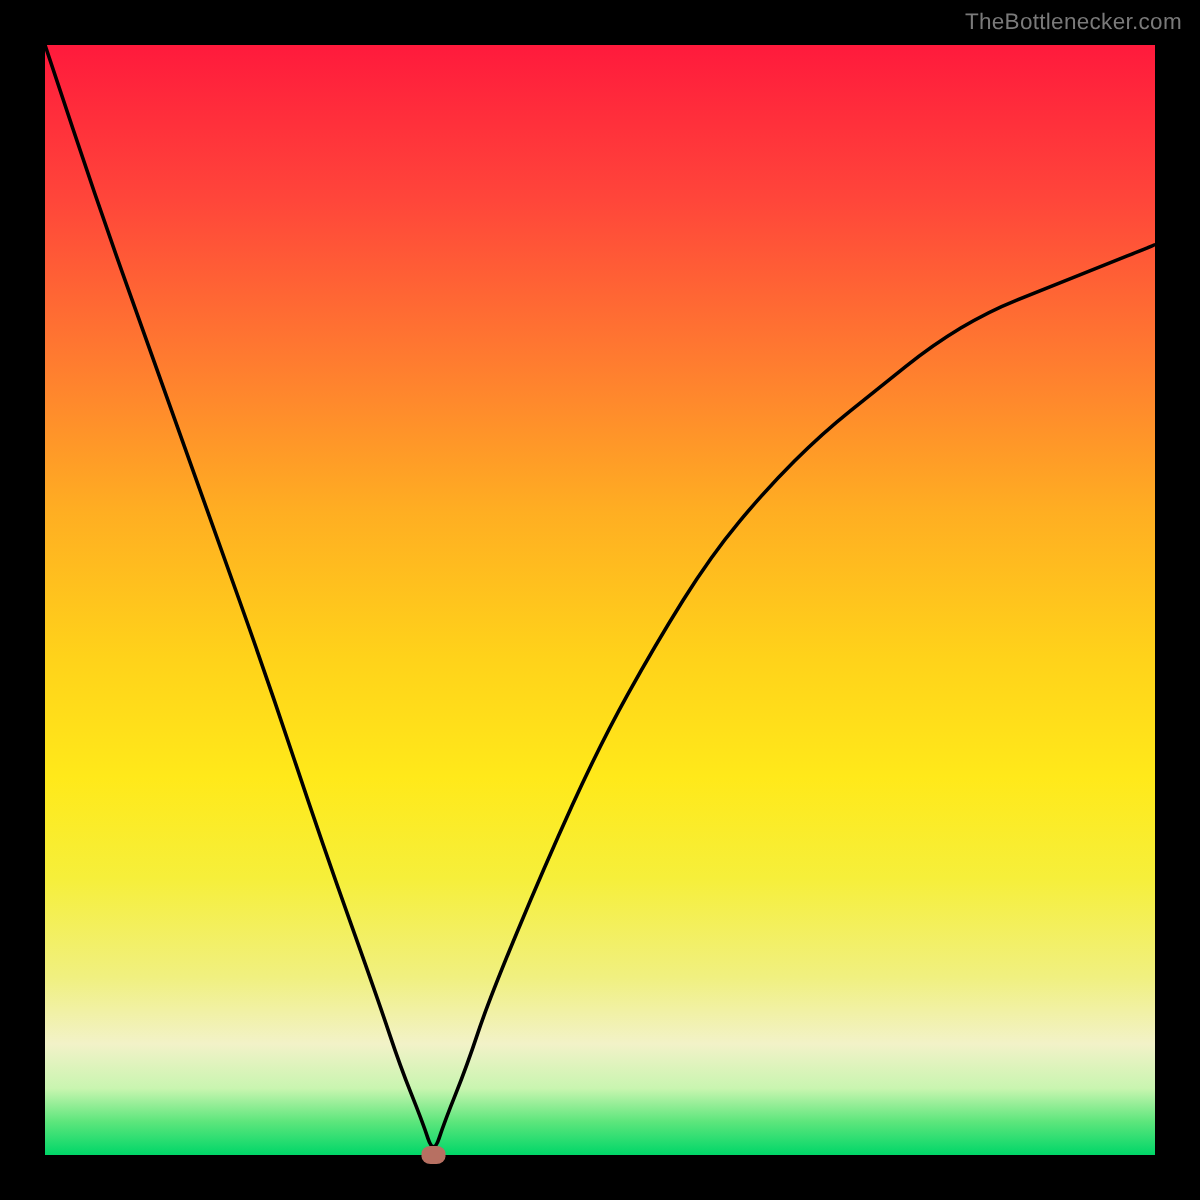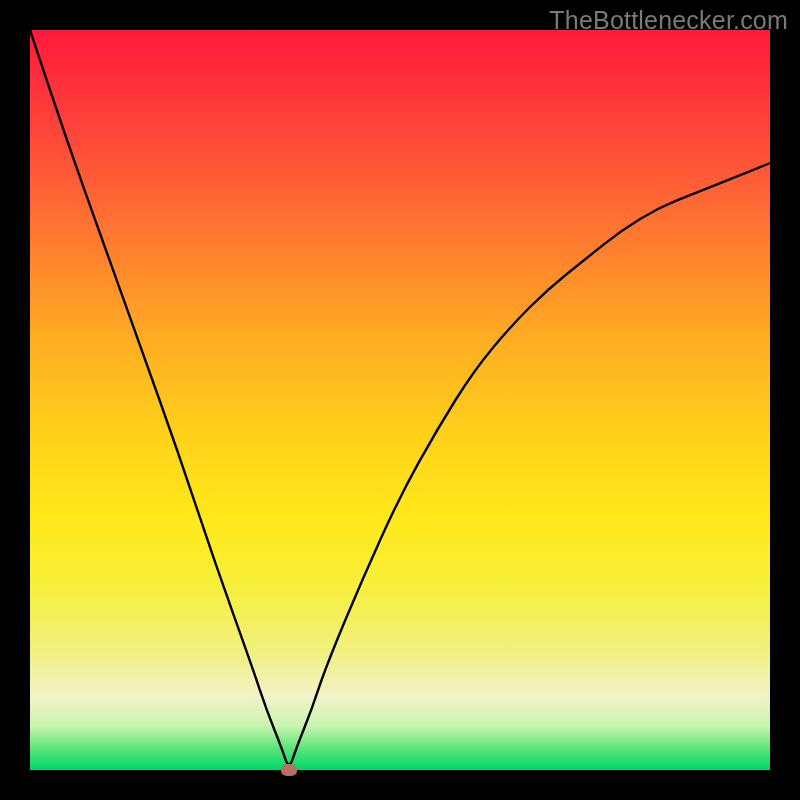--- a/index.html
+++ b/index.html
@@ -37,21 +37,21 @@
       #c9f5b0 94%,
       #5de67c 97%,
       #00d668 100%
     );
   }
   .attribution {
     position: absolute;
     top: 6px;
     right: 12px;
     color: #7a7a7a;
-    font-size: 25px;
+    font-size: 15px;
     font-weight: 500;
     letter-spacing: 0.2px;
     user-select: none;
   }
   svg.curve {
     position: absolute;
     left: 0;
     top: 0;
     width: 740px;
     height: 740px;

